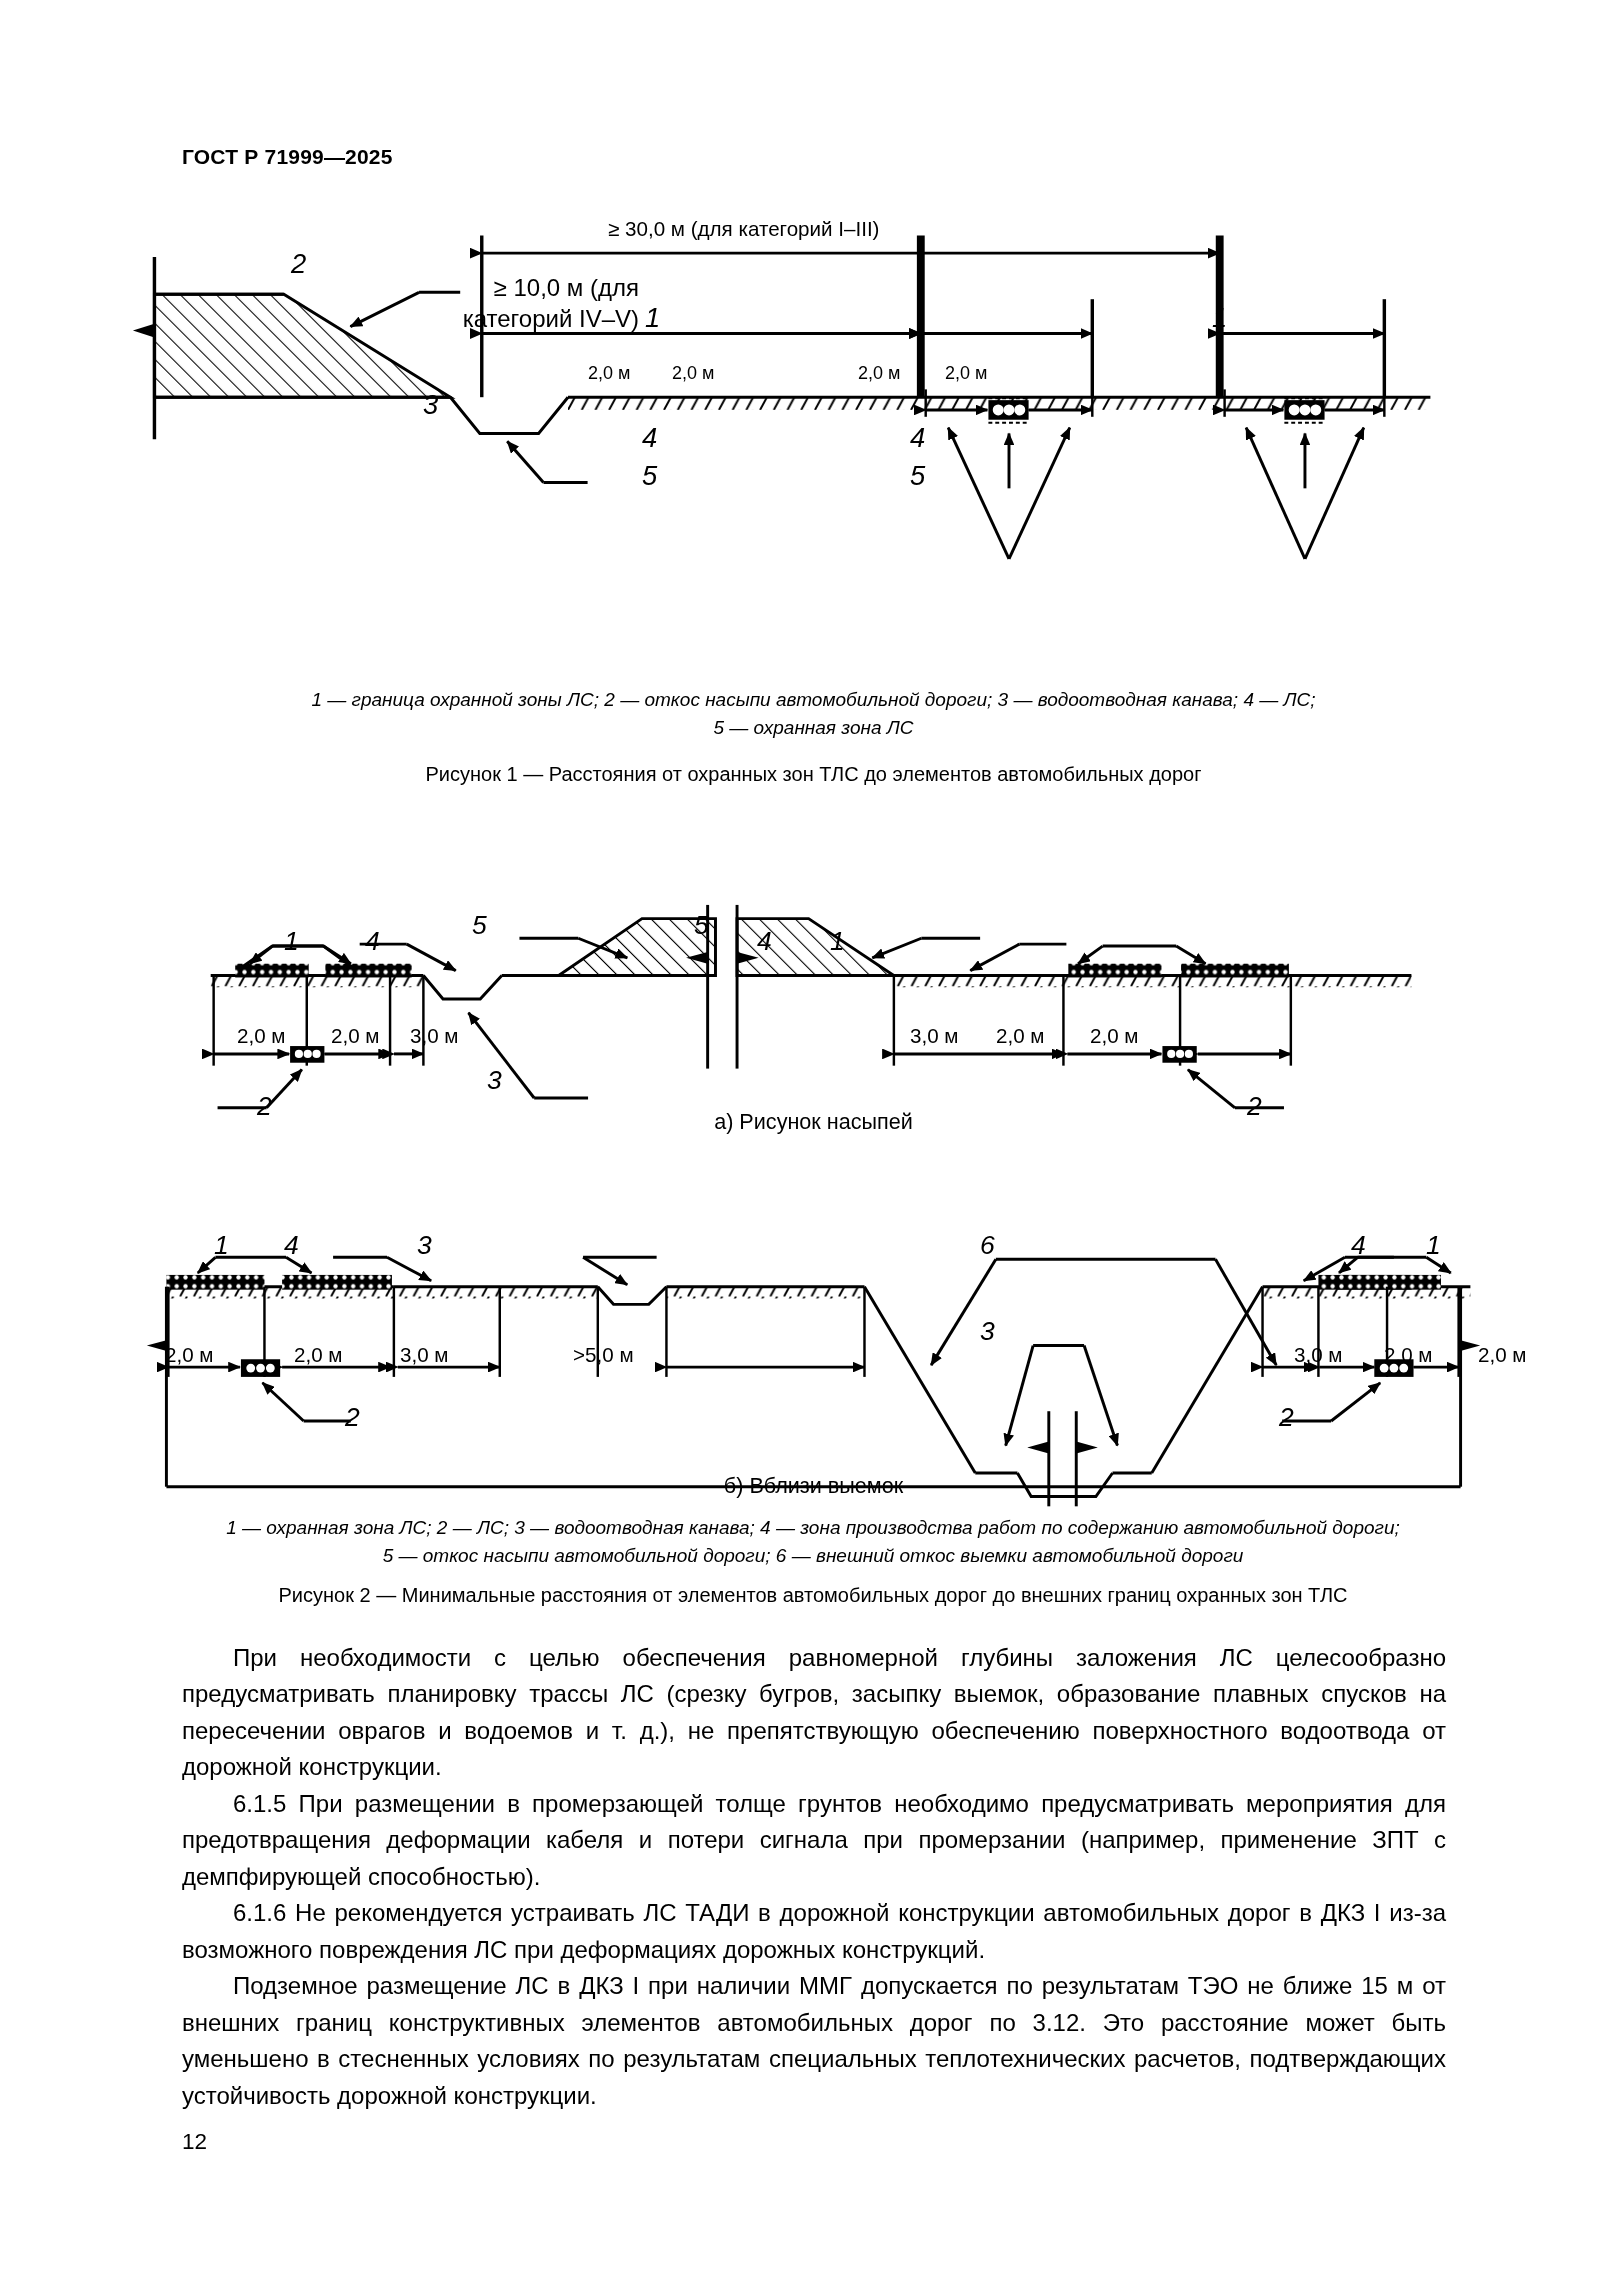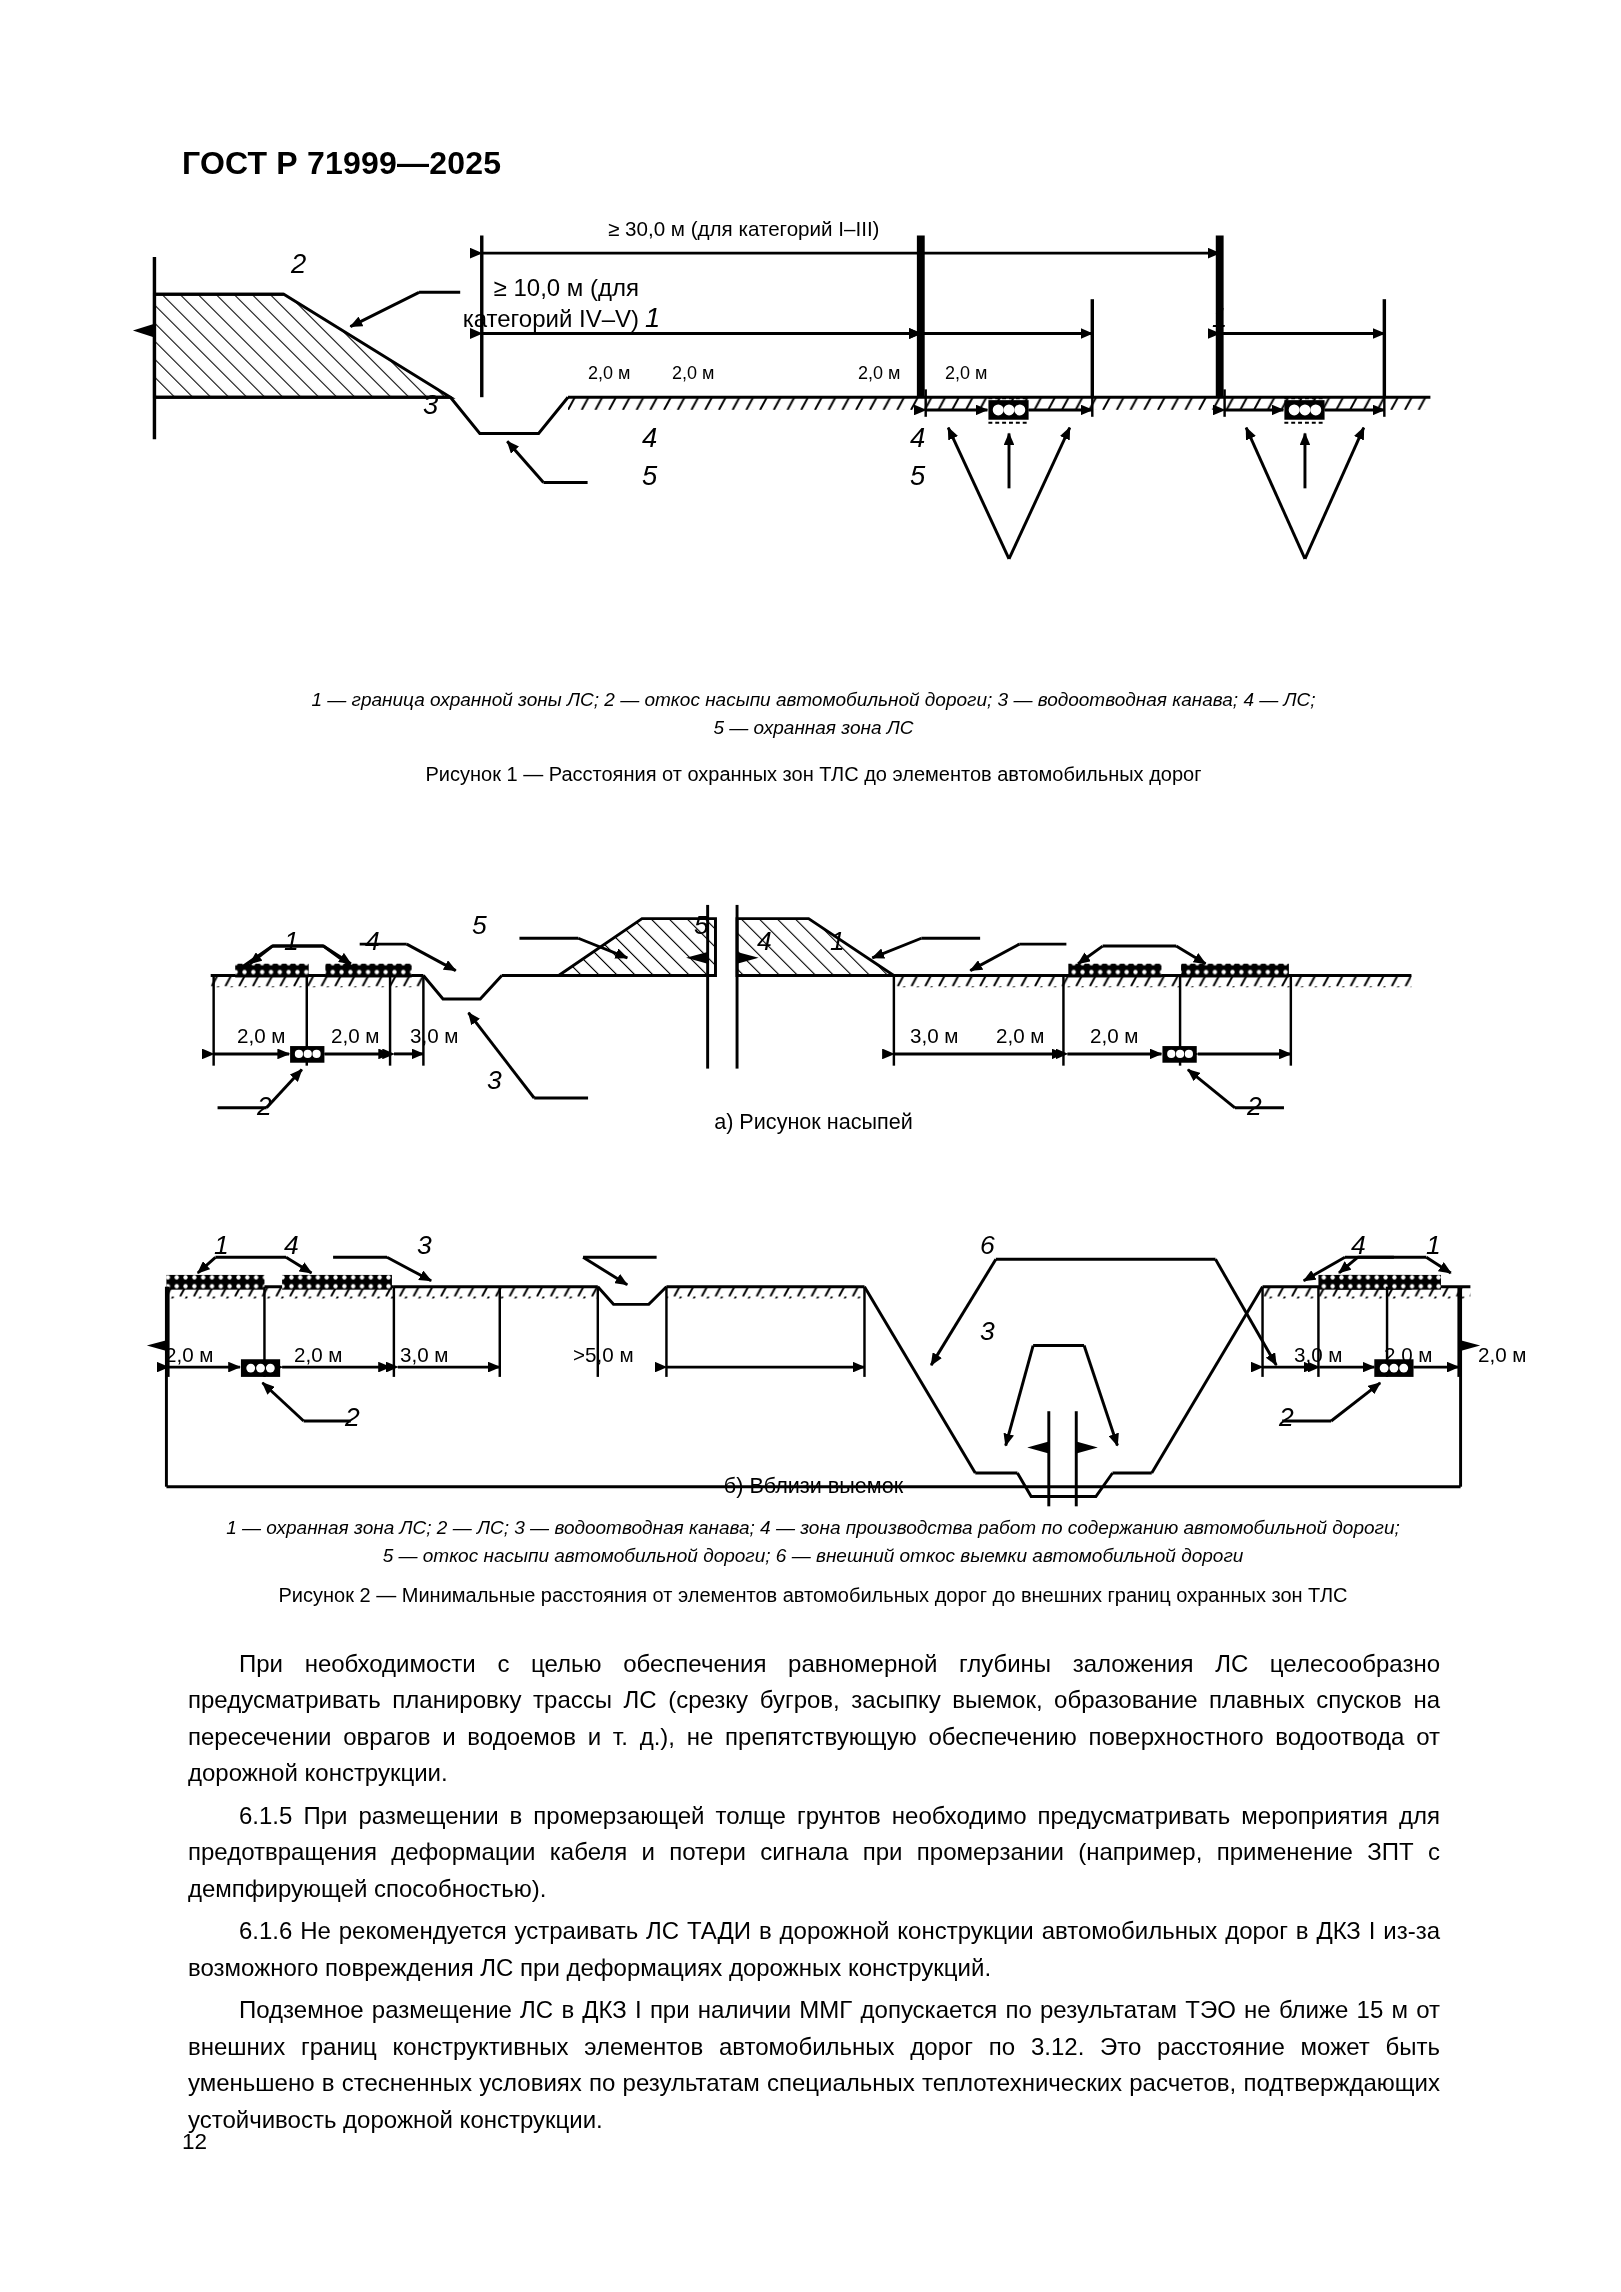--- a/index.html
+++ b/index.html
@@ -1,29 +1,29 @@
 <!DOCTYPE html>
 <html><head>
 <meta charset="utf-8">
 <style>
   html,body{margin:0;padding:0;background:#ffffff;}
   body{width:1621px;height:2293px;position:relative;font-family:"Liberation Sans",sans-serif;color:#000;}
   .page{position:absolute;left:0;top:0;width:1621px;height:2293px;overflow:hidden;}
 
-  .doc-header{position:absolute;left:182px;top:145px;font-size:32px;font-weight:bold;letter-spacing:0.2px;}
+  .doc-header{position:absolute;left:182px;top:145px;font-size:21px;font-weight:bold;letter-spacing:0.2px;}
 
   .fig{position:absolute;margin-top:44px;}
   svg{display:block;}
 
   .cap{position:absolute;text-align:center;font-size:20px;line-height:1.45;}
   .cap-note{font-size:19px;}
   .it{font-style:italic;}
 
   .body-text{position:absolute;left:182px;width:1264px;font-size:24px;line-height:1.52;text-align:justify;}
-  .body-text p{margin:6px;text-indent:51px;}
+  .body-text p{margin:0;text-indent:51px;}
 
   .page-num{position:absolute;left:182px;top:2129px;font-size:22.5px;}
 </style>
 </head>
 <body>
 
 <div class="page">
 
   <div class="doc-header">ГОСТ Р 71999—2025</div>
 

